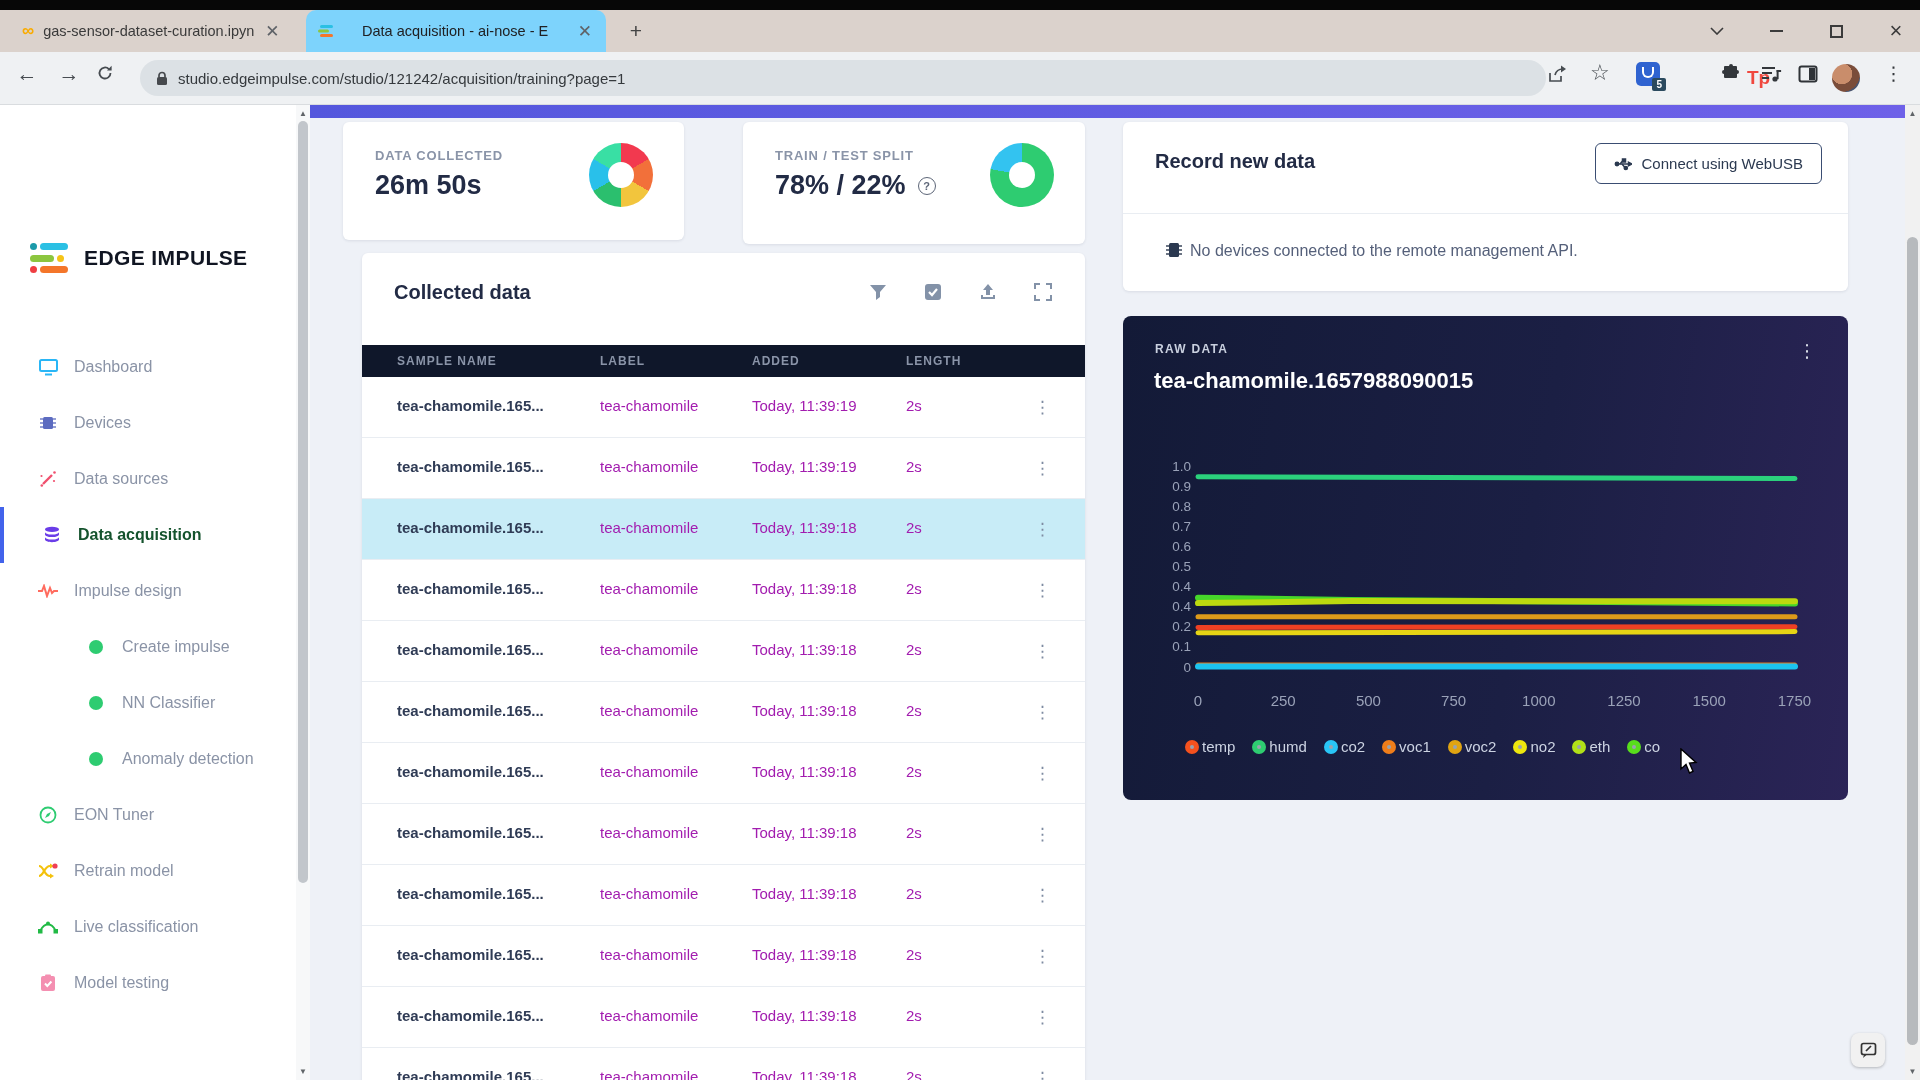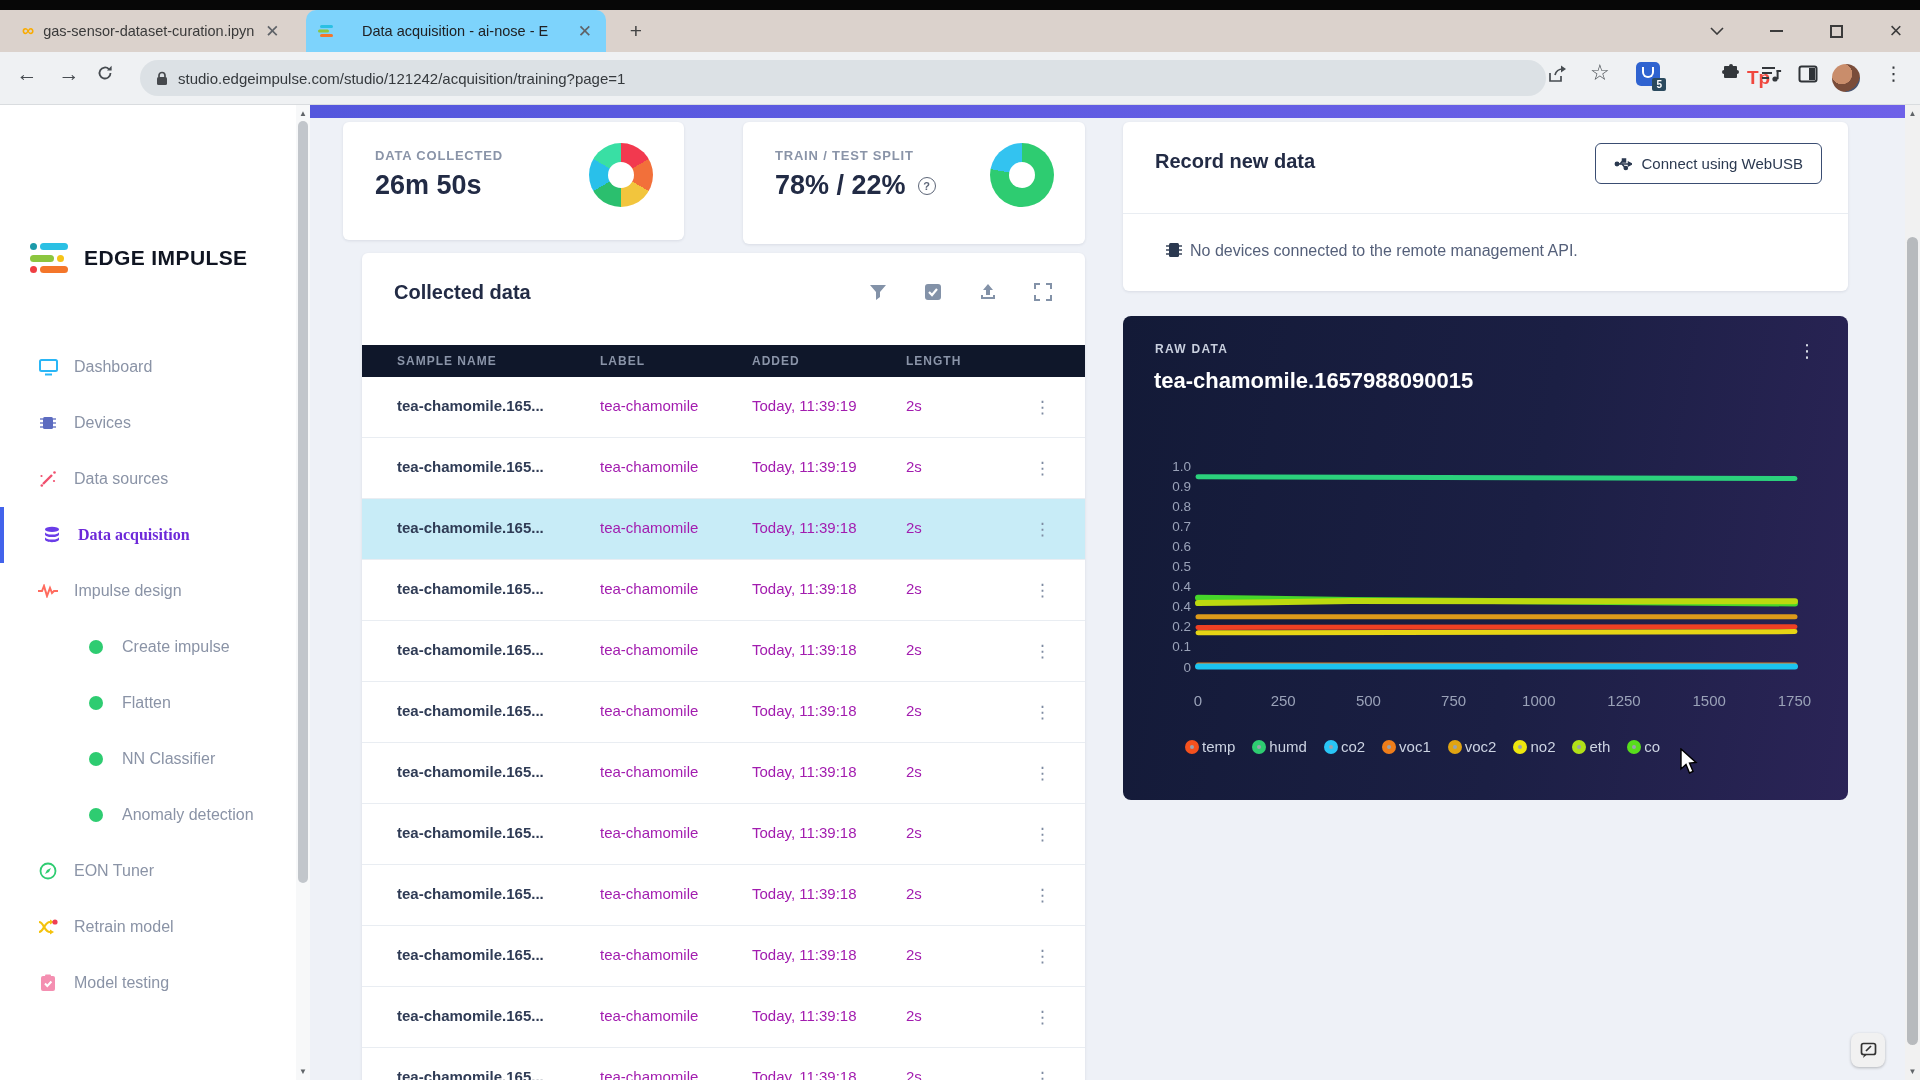--- a/index.html
+++ b/index.html
@@ -33,21 +33,21 @@
   .logo-mark { width:42px; height:34px; display:flex; flex-direction:column; justify-content:space-between; padding:2px 0; }
   .logo-mark .r { display:flex; gap:3px; align-items:center; }
   .logo-text { font-size:21px; font-weight:800; color:#101522; letter-spacing:.4px; }
   .nav { position:absolute; left:0; top:234px; width:296px; }
   .nav-item { position:relative; height:56px; display:flex; align-items:center; cursor:pointer; }
   .nav-icon { position:absolute; left:38px; width:20px; height:20px; display:flex; align-items:center; justify-content:center; }
   .nav-label { position:absolute; left:74px; font-size:16px; color:#8a93a6; }
   .nav-item.sub .nav-icon { left:86px; }
   .nav-item.sub .nav-label { left:122px; }
   .nav-item.active { border-left:4px solid #4263eb; }
-  .nav-item.active .nav-label { color:#6d28d9; font-weight:bold;font-family:Liberation Serif, serif; }
+  .nav-item.active .nav-label { color:#14532d; font-weight:bold; }
 
   .scroll-l { left:296px; top:105px; width:14px; height:975px; background:#f7f8f9; }
   .scroll-r { left:1905px; top:105px; width:15px; height:975px; background:#f1f1f1; }
   .thumb { position:absolute; border-radius:6px; background:#c2c6cb; }
   .scroll-arrow { position:absolute; width:100%; text-align:center; font-size:8px; color:#606468; }
 
   .card { position:absolute; background:#fff; border-radius:6px; box-shadow:0 1px 3px rgba(33,43,70,.10); }
   .stat-label { position:absolute; left:32px; top:26px; font-size:13px; font-weight:bold; color:#8a94a8; letter-spacing:.8px; }
   .stat-value { position:absolute; left:32px; top:48px; font-size:27px; font-weight:bold; color:#222b45; }
   .donut { position:absolute; width:64px; height:64px; border-radius:50%; }
@@ -269,28 +269,20 @@
             </svg>
           </span>
           <span class="nav-label">Create impulse</span>
         </div>
         <div class="nav-item sub">
           <span class="nav-icon" style="color: rgb(46, 204, 113);">
             <svg width="14" height="14" viewBox="0 0 14 14">
               <circle cx="7" cy="7" r="7" fill="currentColor"></circle>
             </svg>
           </span>
-          <span class="nav-label">Flatten</span>
-        </div>
-        <div class="nav-item sub">
-          <span class="nav-icon" style="color: rgb(46, 204, 113);">
-            <svg width="14" height="14" viewBox="0 0 14 14">
-              <circle cx="7" cy="7" r="7" fill="currentColor"></circle>
-            </svg>
-          </span>
           <span class="nav-label">NN Classifier</span>
         </div>
         <div class="nav-item sub">
           <span class="nav-icon" style="color: rgb(46, 204, 113);">
             <svg width="14" height="14" viewBox="0 0 14 14">
               <circle cx="7" cy="7" r="7" fill="currentColor"></circle>
             </svg>
           </span>
           <span class="nav-label">Anomaly detection</span>
         </div>
@@ -309,20 +301,33 @@
               <g stroke="currentColor" stroke-width="2.2" fill="none">
                 <path d="M1 13 C6 13 6 3 12 3"></path>
                 <path d="M1 3 C6 3 6 13 12 13"></path>
               </g>
               <polygon points="12,0.5 16,3 12,5.5" fill="currentColor"></polygon>
               <polygon points="12,10.5 16,13 12,15.5" fill="currentColor"></polygon>
               <circle cx="17" cy="3" r="2.6" fill="#ef3e56"></circle>
             </svg>
           </span>
           <span class="nav-label">Retrain model</span>
+        </div>
+        <div class="nav-item">
+          <span class="nav-icon" style="color: rgb(33, 186, 69);">
+            <svg width="20" height="14" viewBox="0 0 20 14">
+              <path d="M2 11 C7 2 13 2 18 11" fill="none" stroke="currentColor" stroke-width="1.8"></path>
+              <g fill="currentColor">
+                <rect x="0" y="9" width="4.5" height="4.5"></rect>
+                <rect x="15.5" y="9" width="4.5" height="4.5"></rect>
+                <circle cx="10" cy="3.5" r="2"></circle>
+              </g>
+            </svg>
+          </span>
+          <span class="nav-label">Live classification</span>
         </div>
         <div class="nav-item">
           <span class="nav-icon" style="color: rgb(244, 143, 177);">
             <svg width="16" height="18" viewBox="0 0 16 18">
               <rect x="1" y="2" width="14" height="15" rx="2" fill="currentColor"></rect>
               <rect x="5" y="0.5" width="6" height="3.4" rx="1" fill="currentColor"></rect>
               <polyline points="5,9.5 7.3,12 11.4,7.5" fill="none" stroke="#fff" stroke-width="2"></polyline>
             </svg>
           </span>
           <span class="nav-label">Model testing</span>

